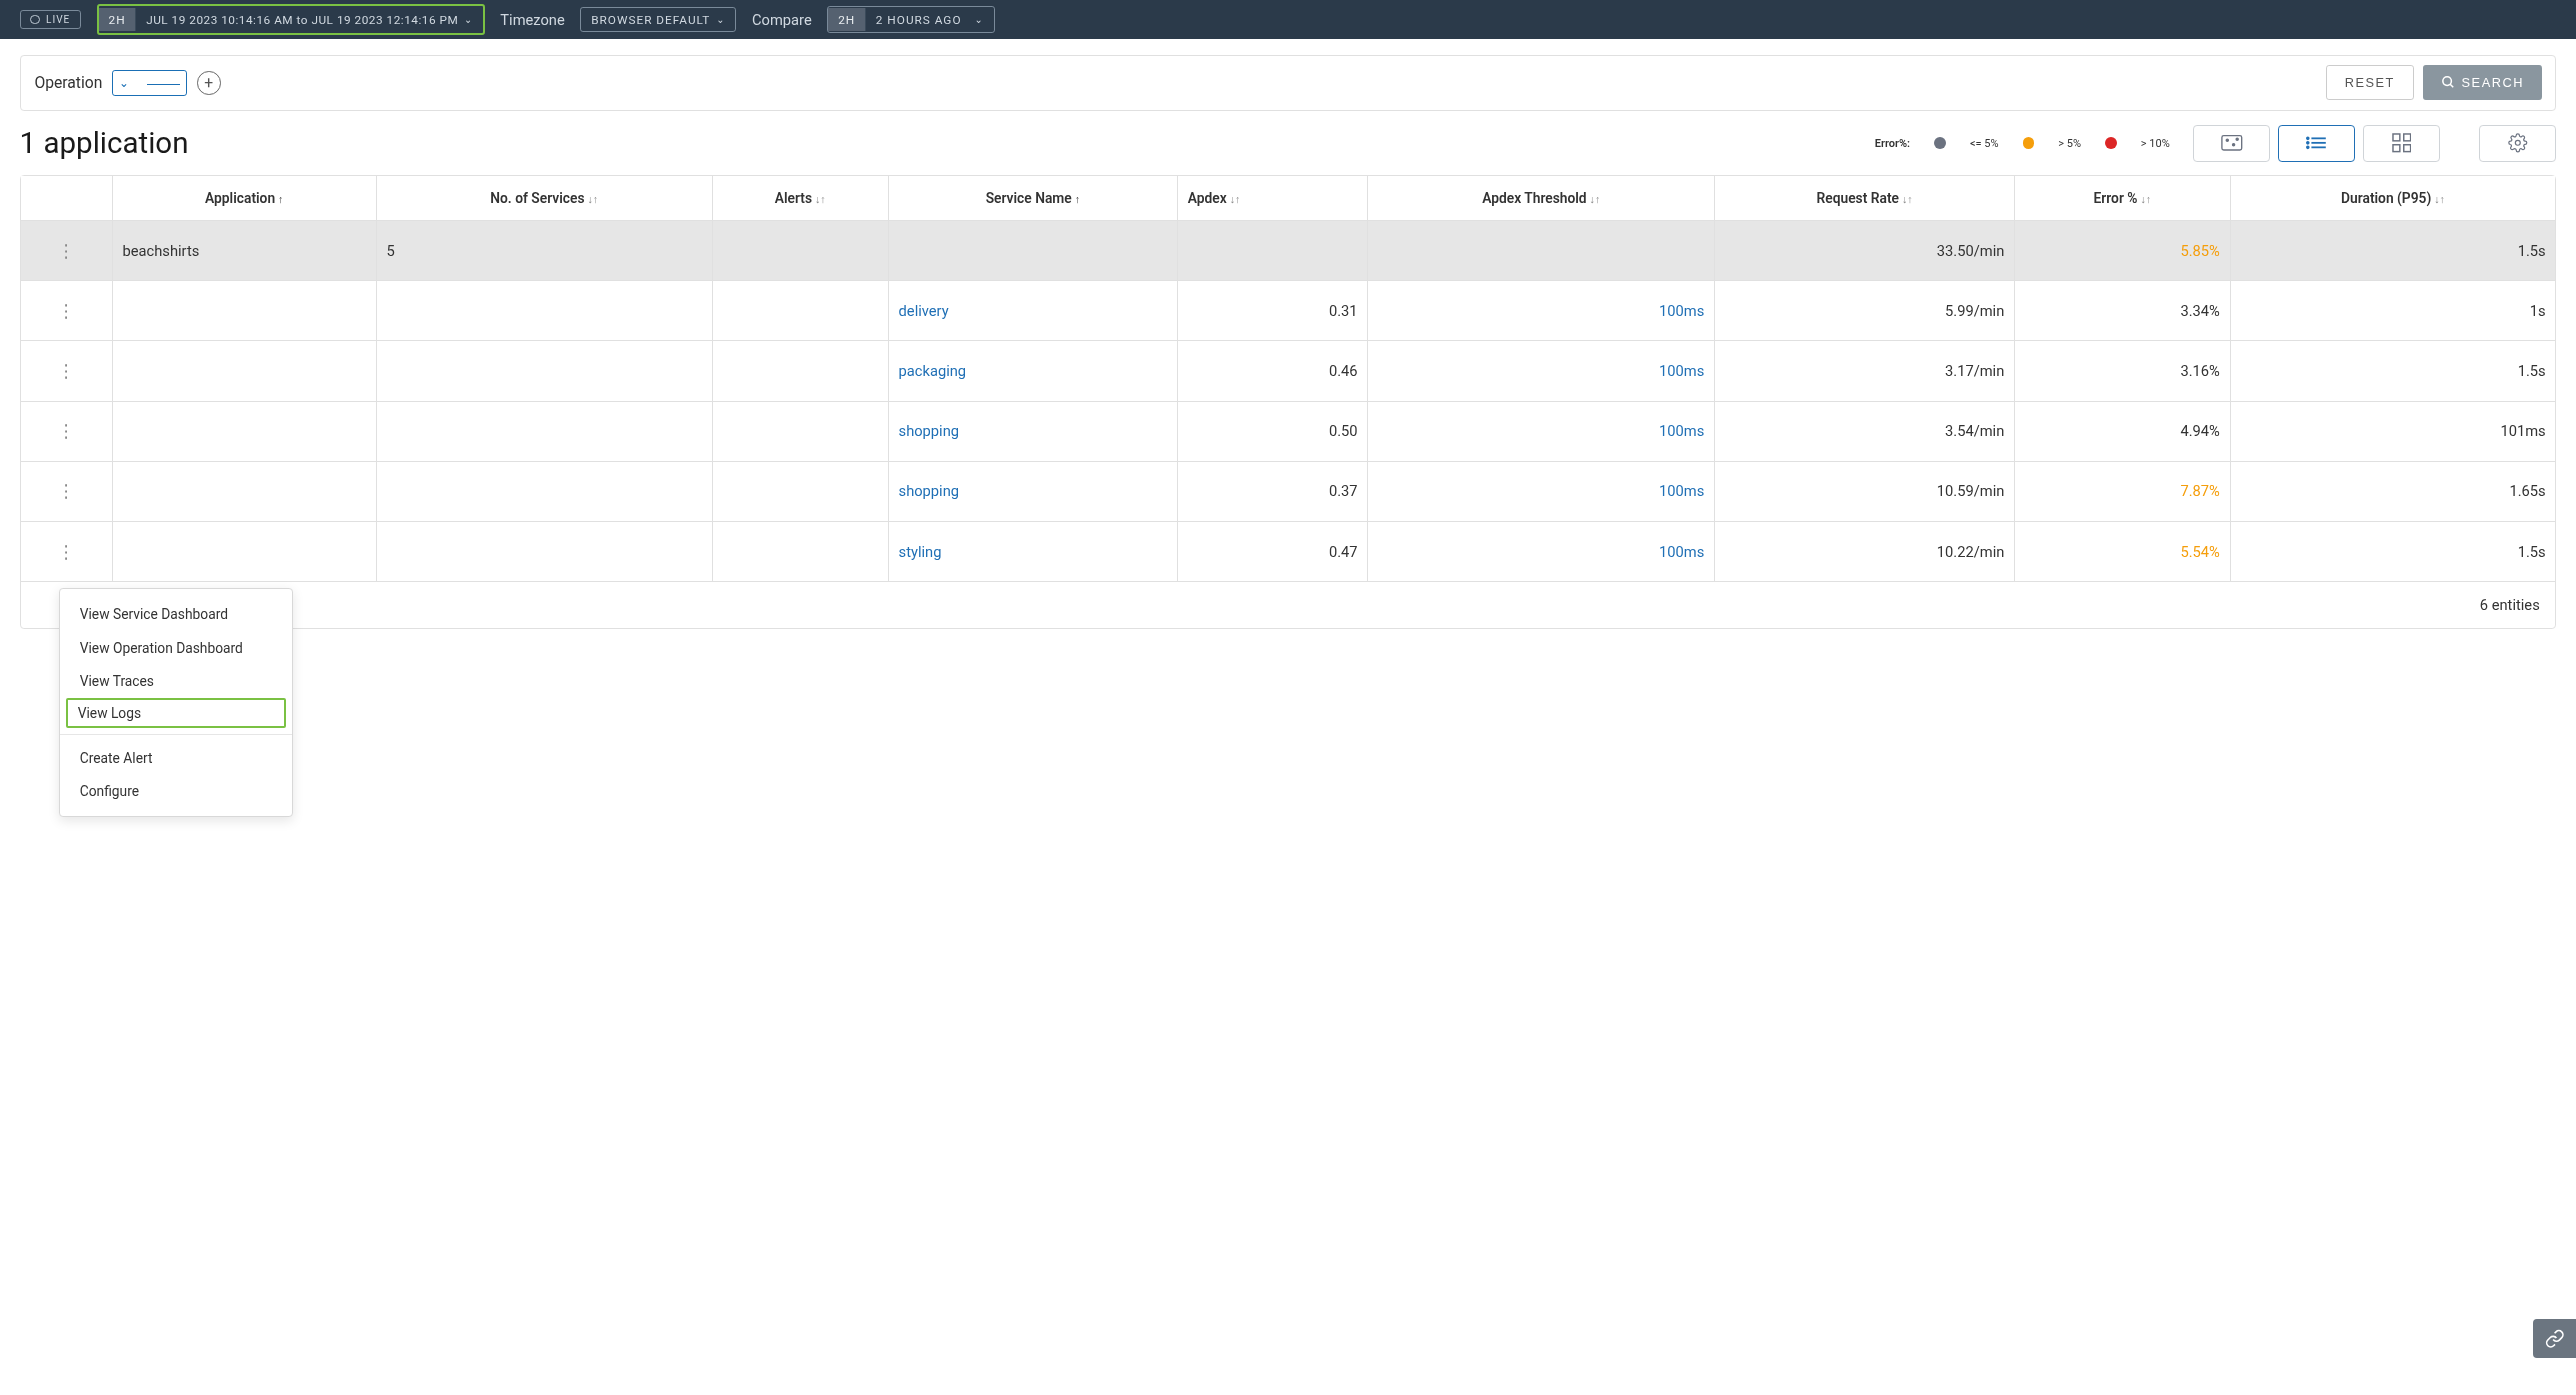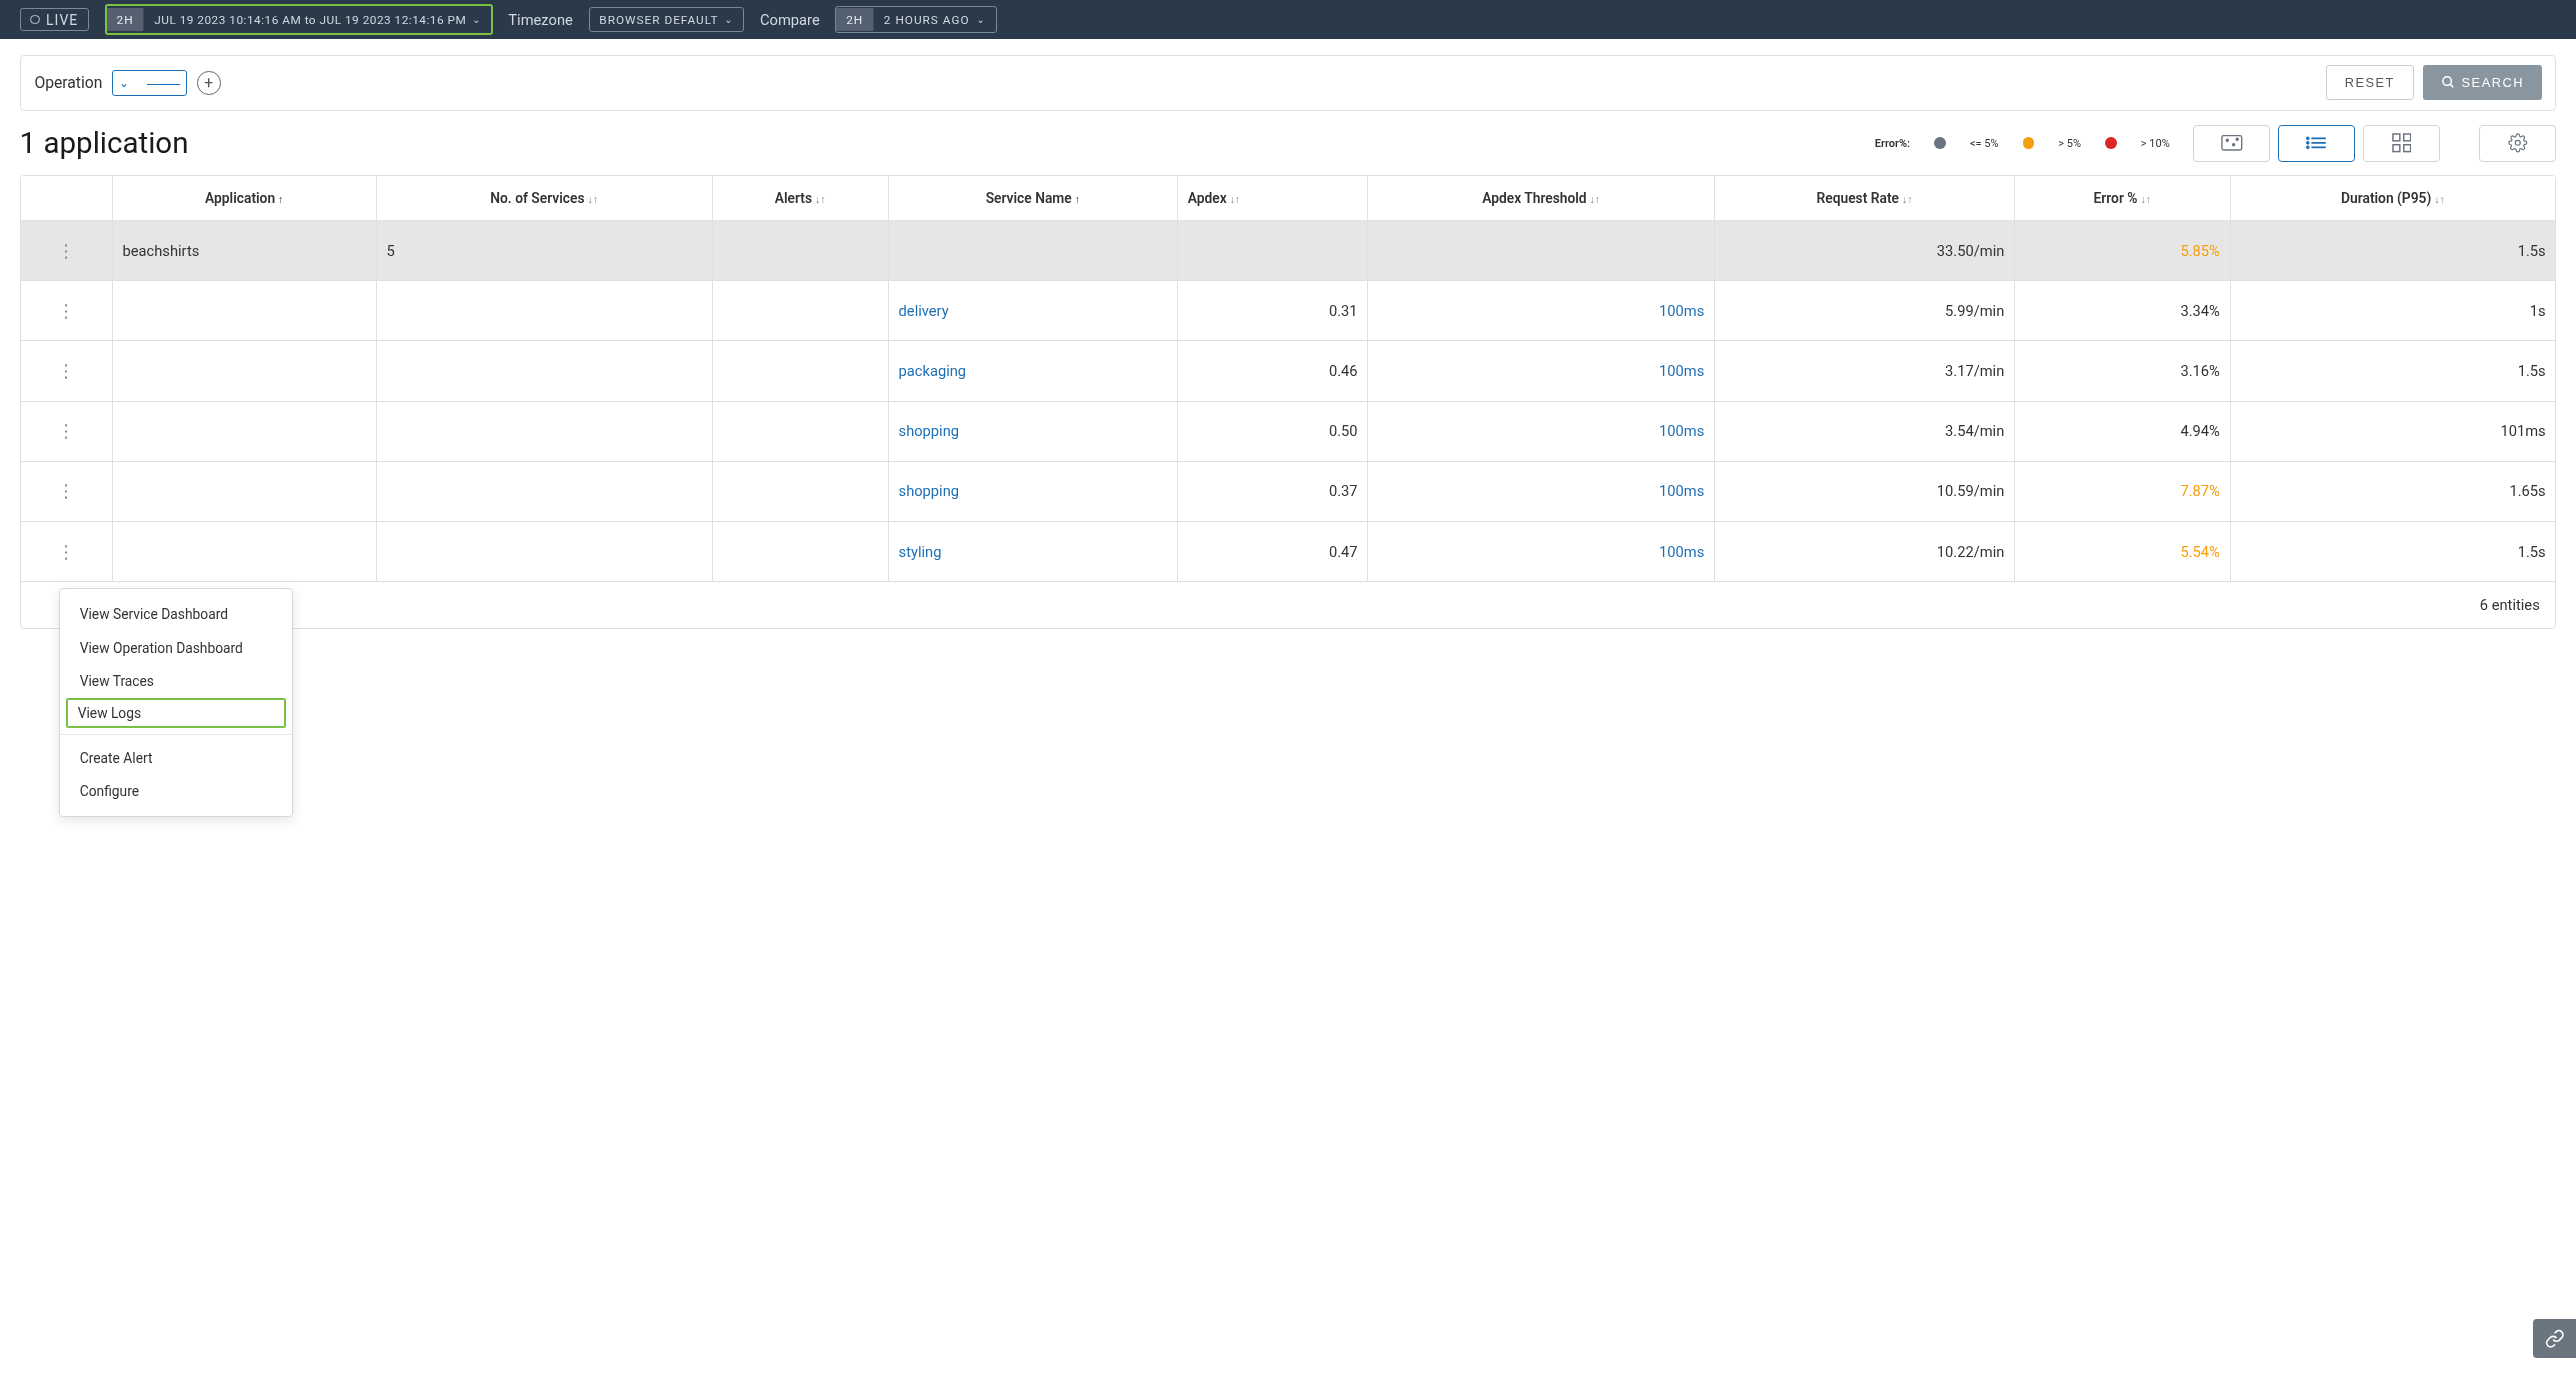--- a/index.html
+++ b/index.html
@@ -1,29 +1,29 @@
 <!DOCTYPE html>
 <html><head>
 <meta charset="utf-8">
 <style>
   * { box-sizing: border-box; margin: 0; padding: 0; }
   body { font-family: -apple-system, BlinkMacSystemFont, "Segoe UI", Roboto, Helvetica, Arial, sans-serif; font-size: 13.8px; color: #333; background: #fff; }
   
   
   .topbar { background: #2b3a4a; height: 39px; display: flex; align-items: center; padding: 0 19.6px; gap: 15.7px; color: #d0d8e0; }
-  .live-btn { border: 1px solid #7a8a9a; border-radius: 2.9px; padding: 2.9px 9.8px; display: flex; align-items: center; gap: 5.9px; font-size: 14px; letter-spacing: 1px; }
+  .live-btn { border: 1px solid #7a8a9a; border-radius: 2.9px; padding: 2.9px 9.8px; display: flex; align-items: center; gap: 5.9px; font-size: 10px; letter-spacing: 1px; }
   .live-circle { width: 9.8px; height: 9.8px; border: 1.5px solid #bfcad5; border-radius: 50%; }
   .time-group { display: flex; align-items: center; border: 2.9px solid #7ac143; border-radius: 2.9px; height: 31px; }
   .time-badge { background: #556170; color: #e8ecef; font-size: 11.8px; padding: 4.9px 9.8px; letter-spacing: 1px; border-right: 1px solid #3a4a5a; }
   .time-range { font-size: 11.8px; padding: 4.9px 9.8px; letter-spacing: 0.5px; display: flex; align-items: center; gap: 5.9px; }
   .tz-label { font-size: 14.7px; color: #d0d8e0; }
   .tz-select { border: 1px solid #7a8a9a; border-radius: 2.9px; padding: 4.9px 9.8px; font-size: 11.8px; letter-spacing: 1px; display: flex; align-items: center; gap: 5.9px; }
   .compare-group { display: flex; align-items: center; border: 1px solid #7a8a9a; border-radius: 2.9px; height: 27.5px; }
   .compare-badge { background: #556170; color: #e8ecef; font-size: 11.8px; padding: 4.9px 9.8px; letter-spacing: 1px; border-right: 1px solid #3a4a5a; }
-  .compare-range { font-size: 11.8px; padding: 4.9px 9.8px; letter-spacing: 1px; display: flex; align-items: center; gap: 7px; }
+  .compare-range { font-size: 11.8px; padding: 4.9px 9.8px; letter-spacing: 1px; display: flex; align-items: center; gap: 13px; }
   .chev { font-size: 9.8px; }
 
   
   .filterbar { border: 1px solid #e0e0e0; border-radius: 3.9px; margin: 15.7px 19.6px 9.8px 19.6px; padding: 9.8px 13.8px; display: flex; justify-content: space-between; }
   .filter-left { display: flex; align-items: center; gap: 9.8px; }
   .op-label { font-size: 15.7px; color: #333; }
   .op-select { border: 1px solid #1a6fb5; border-radius: 2.9px; width: 75px; height: 25.5px; display: flex; align-items: center; justify-content: space-between; padding: 0 5.9px; }
   .op-select .chev2 { color: #1a6fb5; font-size: 11.8px; }
   .op-line { border-bottom: 1px solid #1a6fb5; width: 33px; height: 0; margin-top: 3.9px; }
   .add-circle { width: 23.6px; height: 23.6px; border: 1.5px solid #666; border-radius: 50%; display: flex; align-items: center; justify-content: center; font-size: 15.7px; color: #555; }

